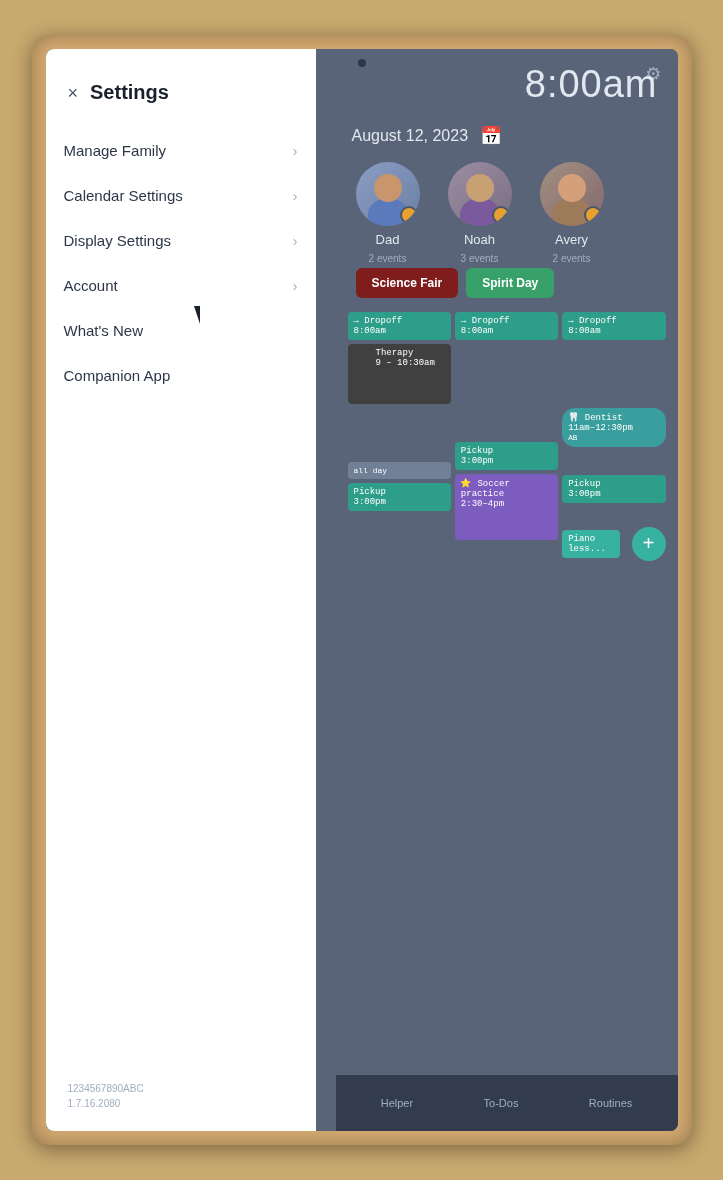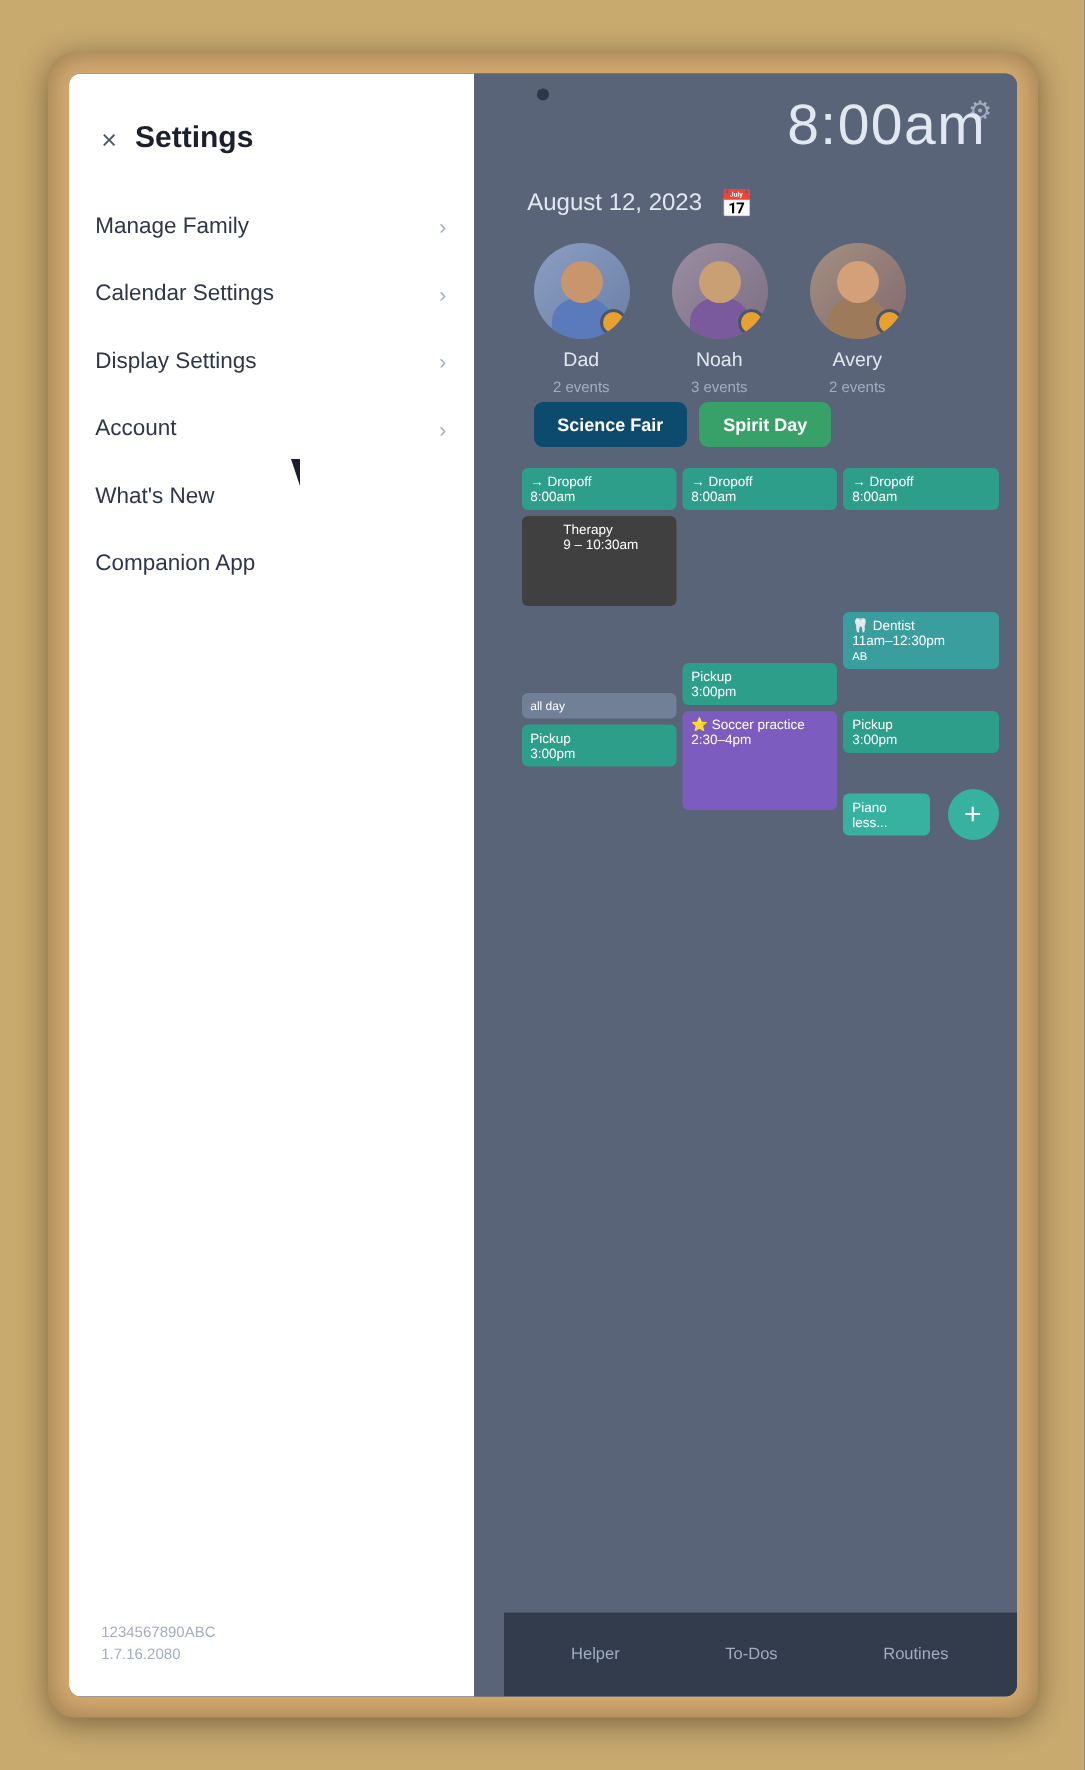--- a/index.html
+++ b/index.html
@@ -198,54 +198,55 @@
     }
 
     .event-pill {
       padding: 8px 16px;
       border-radius: 6px;
       font-size: 12px;
       font-weight: 600;
       color: white;
     }
 
-    .pill-purple { background: #0c4a6e; }
+    .pill-purple { background: #7f1d1d; }
     .pill-green { background: #38a169; }
 
     
     .calendar-grid {
       position: absolute;
       top: 255px;
       left: 290px;
       right: 0;
       bottom: 60px;
       padding: 8px 12px;
       display: grid;
       grid-template-columns: repeat(3, 1fr);
       gap: 4px;
       overflow: hidden;
+      font-family: Liberation Mono, monospace;
     }
 
     .cal-col {
       display: flex;
       flex-direction: column;
       gap: 4px;
     }
 
     .cal-event {
       border-radius: 4px;
       padding: 4px 6px;
       font-size: 9px;
       color: white;
       font-weight: 500;
     }
 
     .ev-teal { background: #2d9e8a; }
     .ev-orange { background: #404040; height: 60px; padding-left: 28px; }
-    .ev-blue-green { background: #3a9e9e; }
+    .ev-blue-green { background: #3a9e9e; border-radius: 13px; }
     .ev-mint { background: #38b2a0; }
     .ev-purple-ev { background: #7c5cbf; height: 66px; }
     .ev-gray { background: #718096; }
     .ev-add-btn {
       width: 34px;
       height: 34px;
       border-radius: 50%;
       background: #38b2a0;
       display: flex;
       align-items: center;

